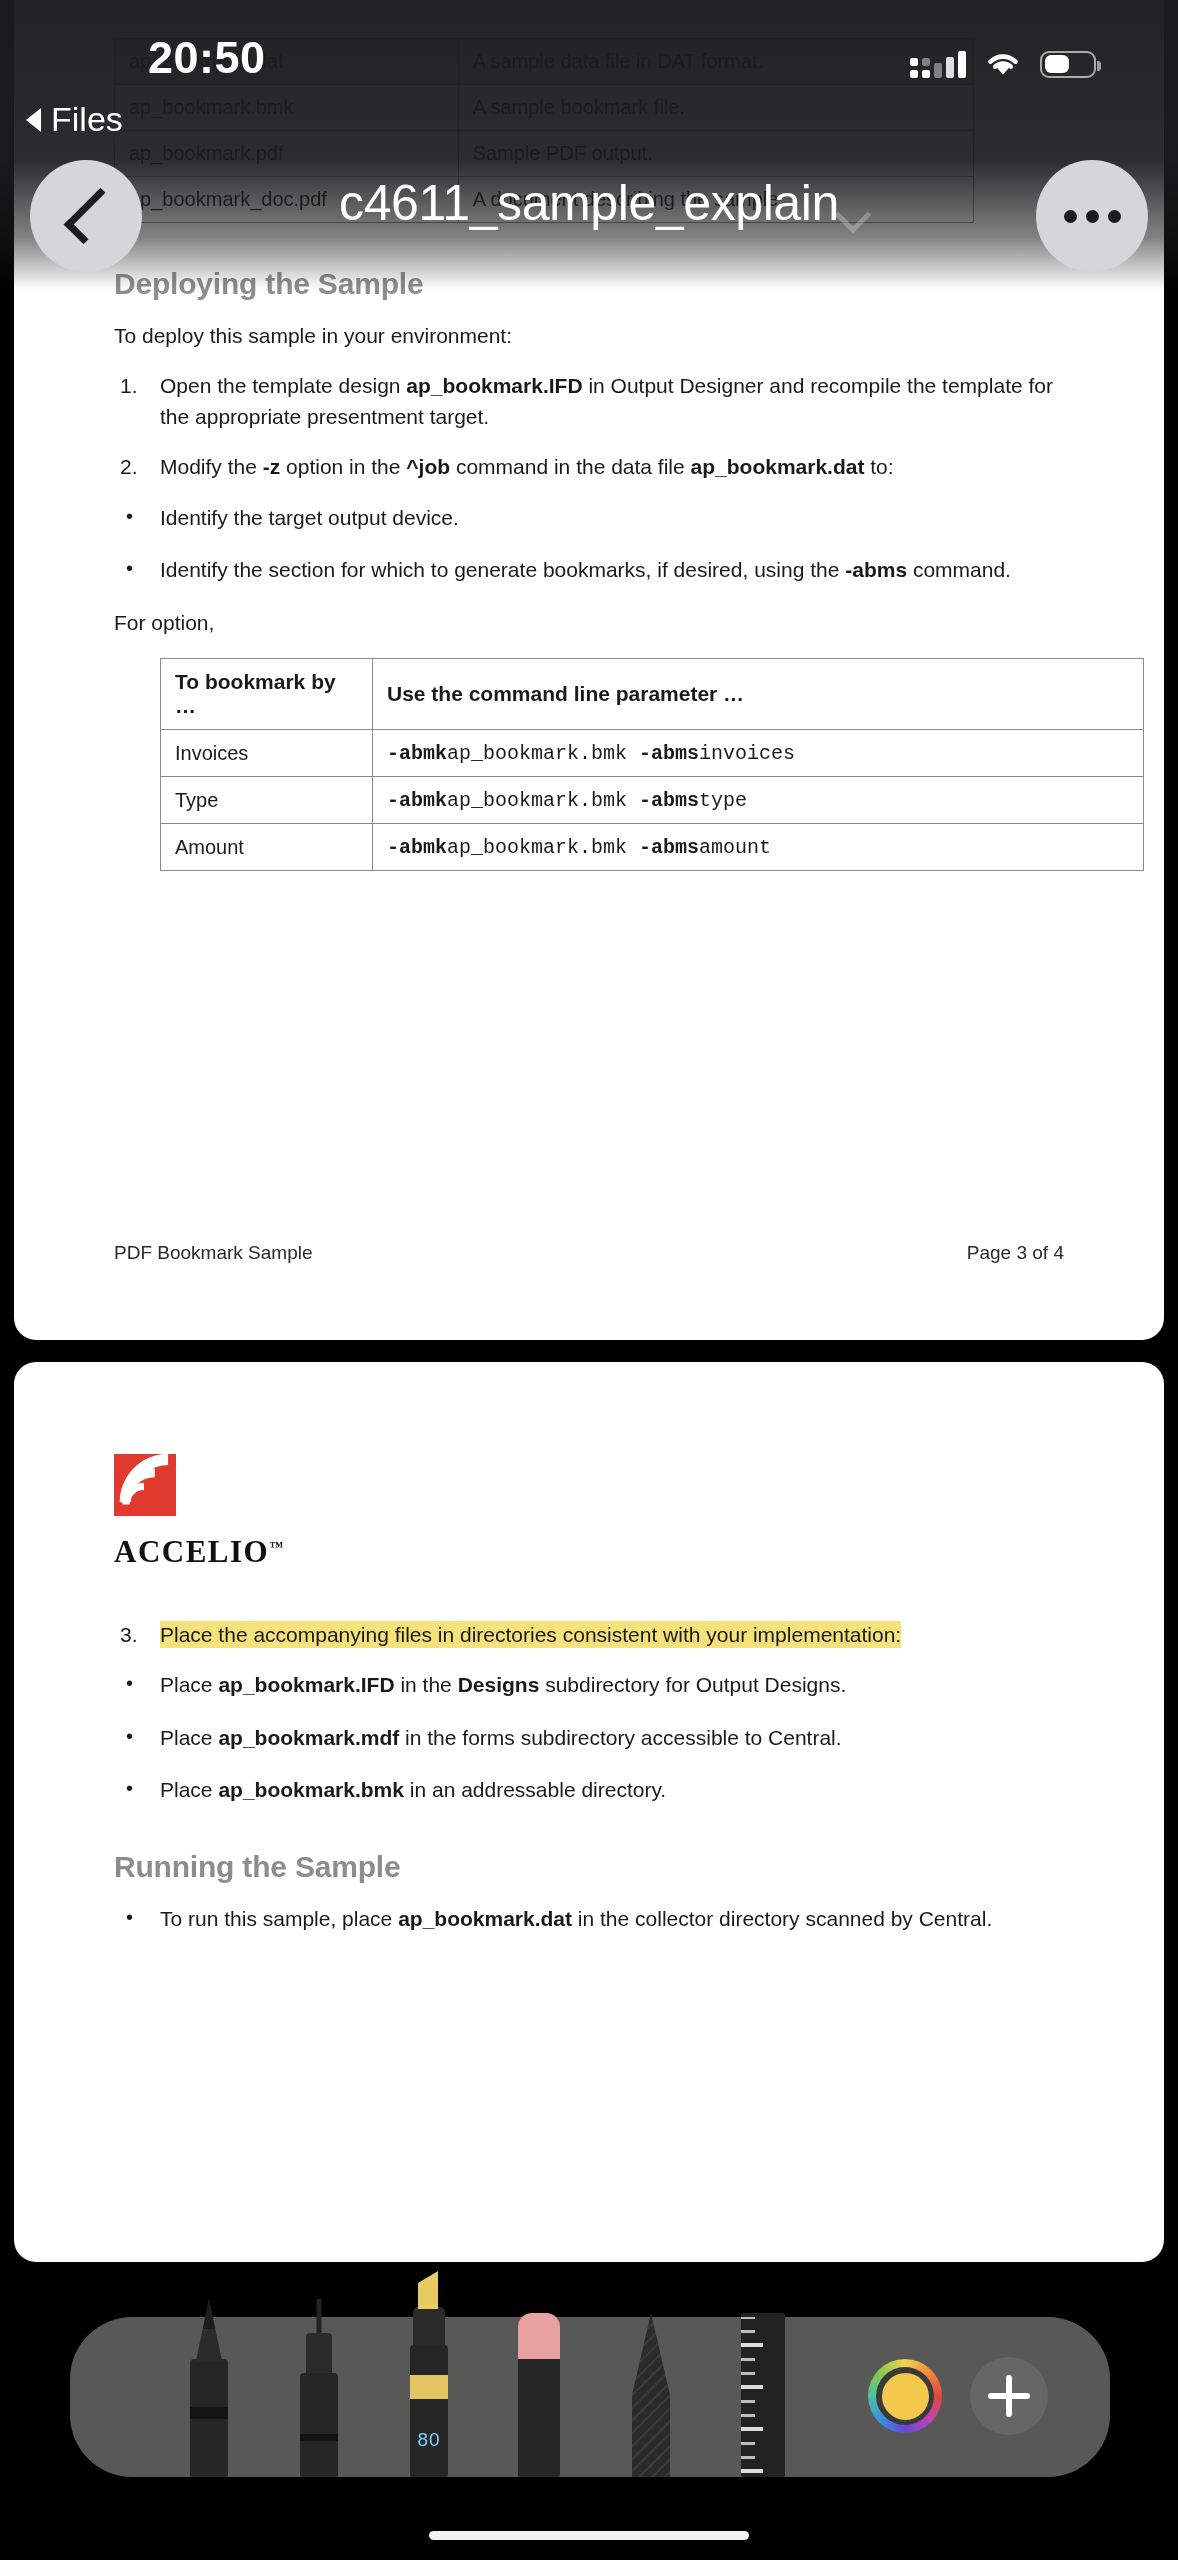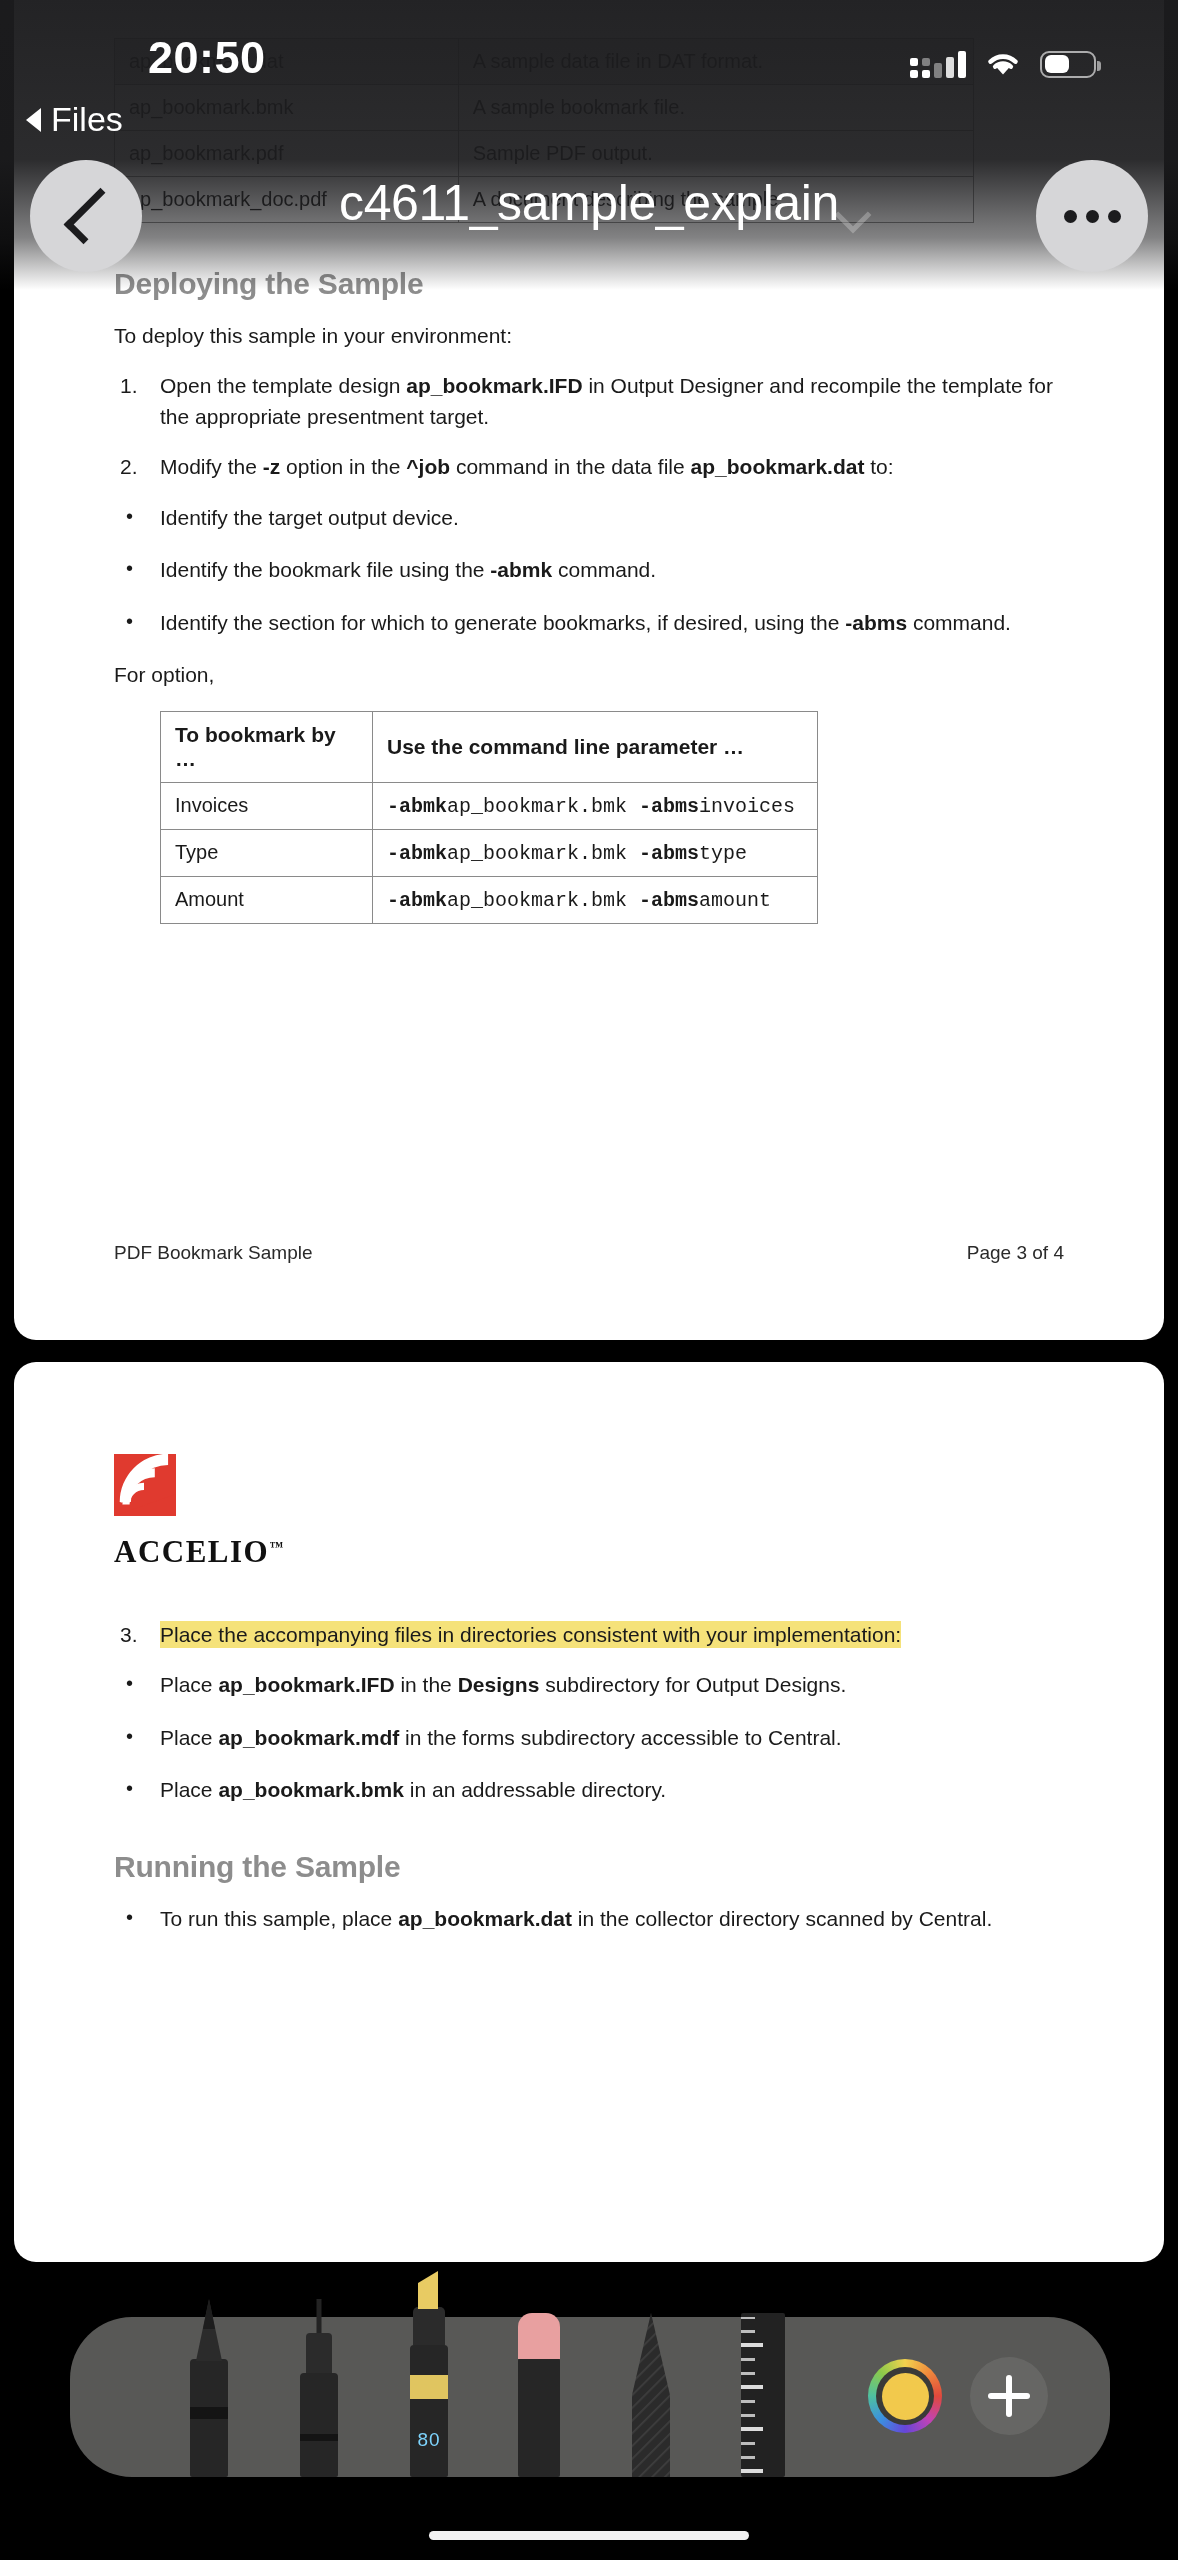--- a/index.html
+++ b/index.html
@@ -364,30 +364,27 @@
           <li>
             <span>Modify the </span><span class="b">-z</span><span> option in the </span><span class="b">^job</span><span> command in the data file </span><span class="b">ap_bookmark.dat</span><span> to:</span>
           </li>
         </ol>
 
         <ul class="doc-ul indent-1">
           <li>
             <span>Identify the target output device.</span><span class="b"></span><span></span>
           </li>
           <li>
-            <span>Identify the bookmark file using the </span><span class="b">-abmk</span><span> command.</span>
-          </li>
-          <li>
             <span>Identify the section for which to generate bookmarks, if desired, using the </span><span class="b">-abms</span><span> command.</span>
           </li>
         </ul>
 
         <p class="doc-p indent-1">For option,</p>
 
-        <table class="doc-table indent-1" style="width:658px;">
+        <table class="doc-table indent-1" style="width:984px;">
           <tbody>
               <tr>
             <th style="width:212px">To bookmark by …</th>
             <th>Use the command line parameter …</th>
           </tr>
           <tr>
             <td>Invoices</td>
             <td><span class="mono b">-abmk</span><span class="mono">ap_bookmark.bmk </span><span class="mono b">-abms</span><span class="mono">invoices</span></td>
           </tr>
           <tr>

